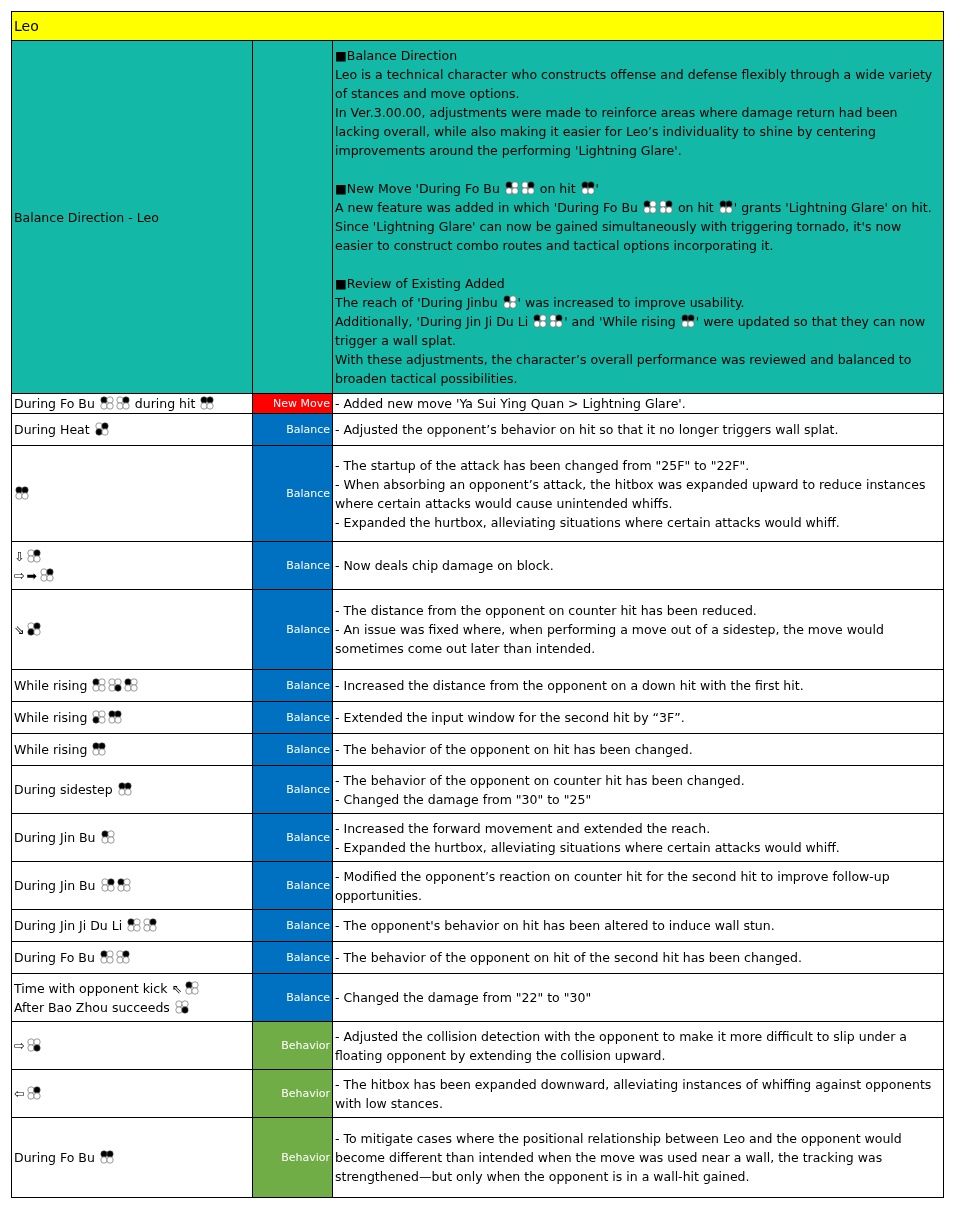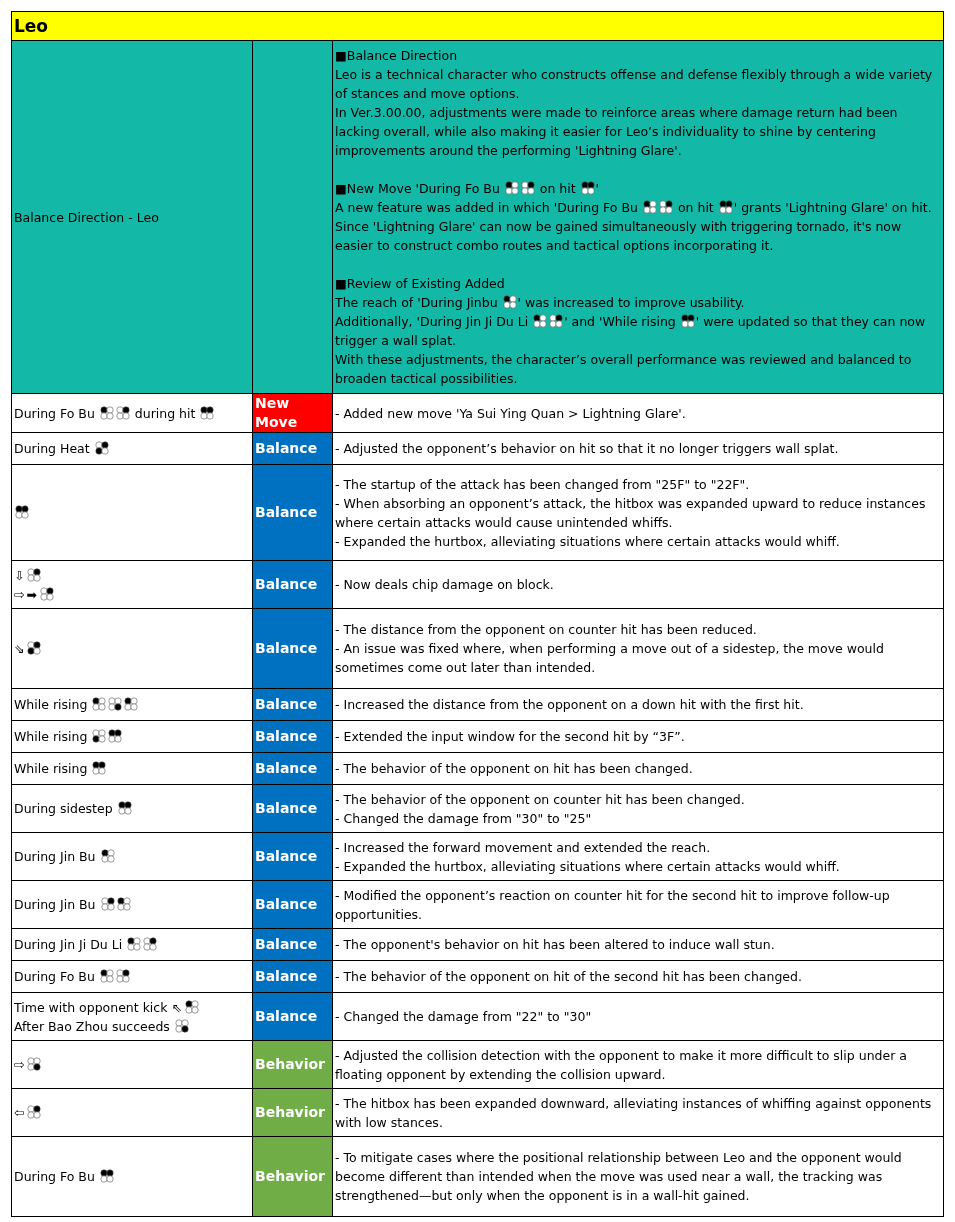--- a/index.html
+++ b/index.html
@@ -1,21 +1,21 @@
 <!DOCTYPE html>
 <html><head>
 <meta charset="utf-8">
 <style>
   html, body { margin:0; padding:0; background:#ffffff; }
   body { width:955px; height:1222px; position:relative; font-family:"DejaVu Sans", "Liberation Sans", sans-serif; font-size:12.5px; color:#000; }
   table.sheet { position:absolute; left:11px; top:11px; width:932px; border-collapse:collapse; table-layout:fixed; }
   table.sheet td { border:1px solid #000; padding:0 2px; vertical-align:middle; line-height:19px; }
-  td.title { background:#FFFF00; font-weight:bold; font-size:17px; height:28px; padding-left:4px; }
+  td.title { background:#FFFF00; font-weight:normal; font-size:14px; height:28px; padding-left:4px; }
   tr.intro td { background:#14b8a6; }
-  td.cat { text-align:left; color:#fff; font-weight:bold; font-size:14px; }
+  td.cat { text-align:right; color:#fff; font-weight:normal; font-size:11px; }
   td.cat.new { background:#FF0000; }
   td.cat.bal { background:#0070C0; }
   td.cat.beh { background:#70AD47;margin-top:48px; }
   .p { display:block; }
   .gap { display:block; height:19px; }
   .btn { display:inline-block; vertical-align:-2px; margin:0 1px; }
   .arrow { display:inline-block; margin-right:2px; }
 </style>
 </head>
 <body>

